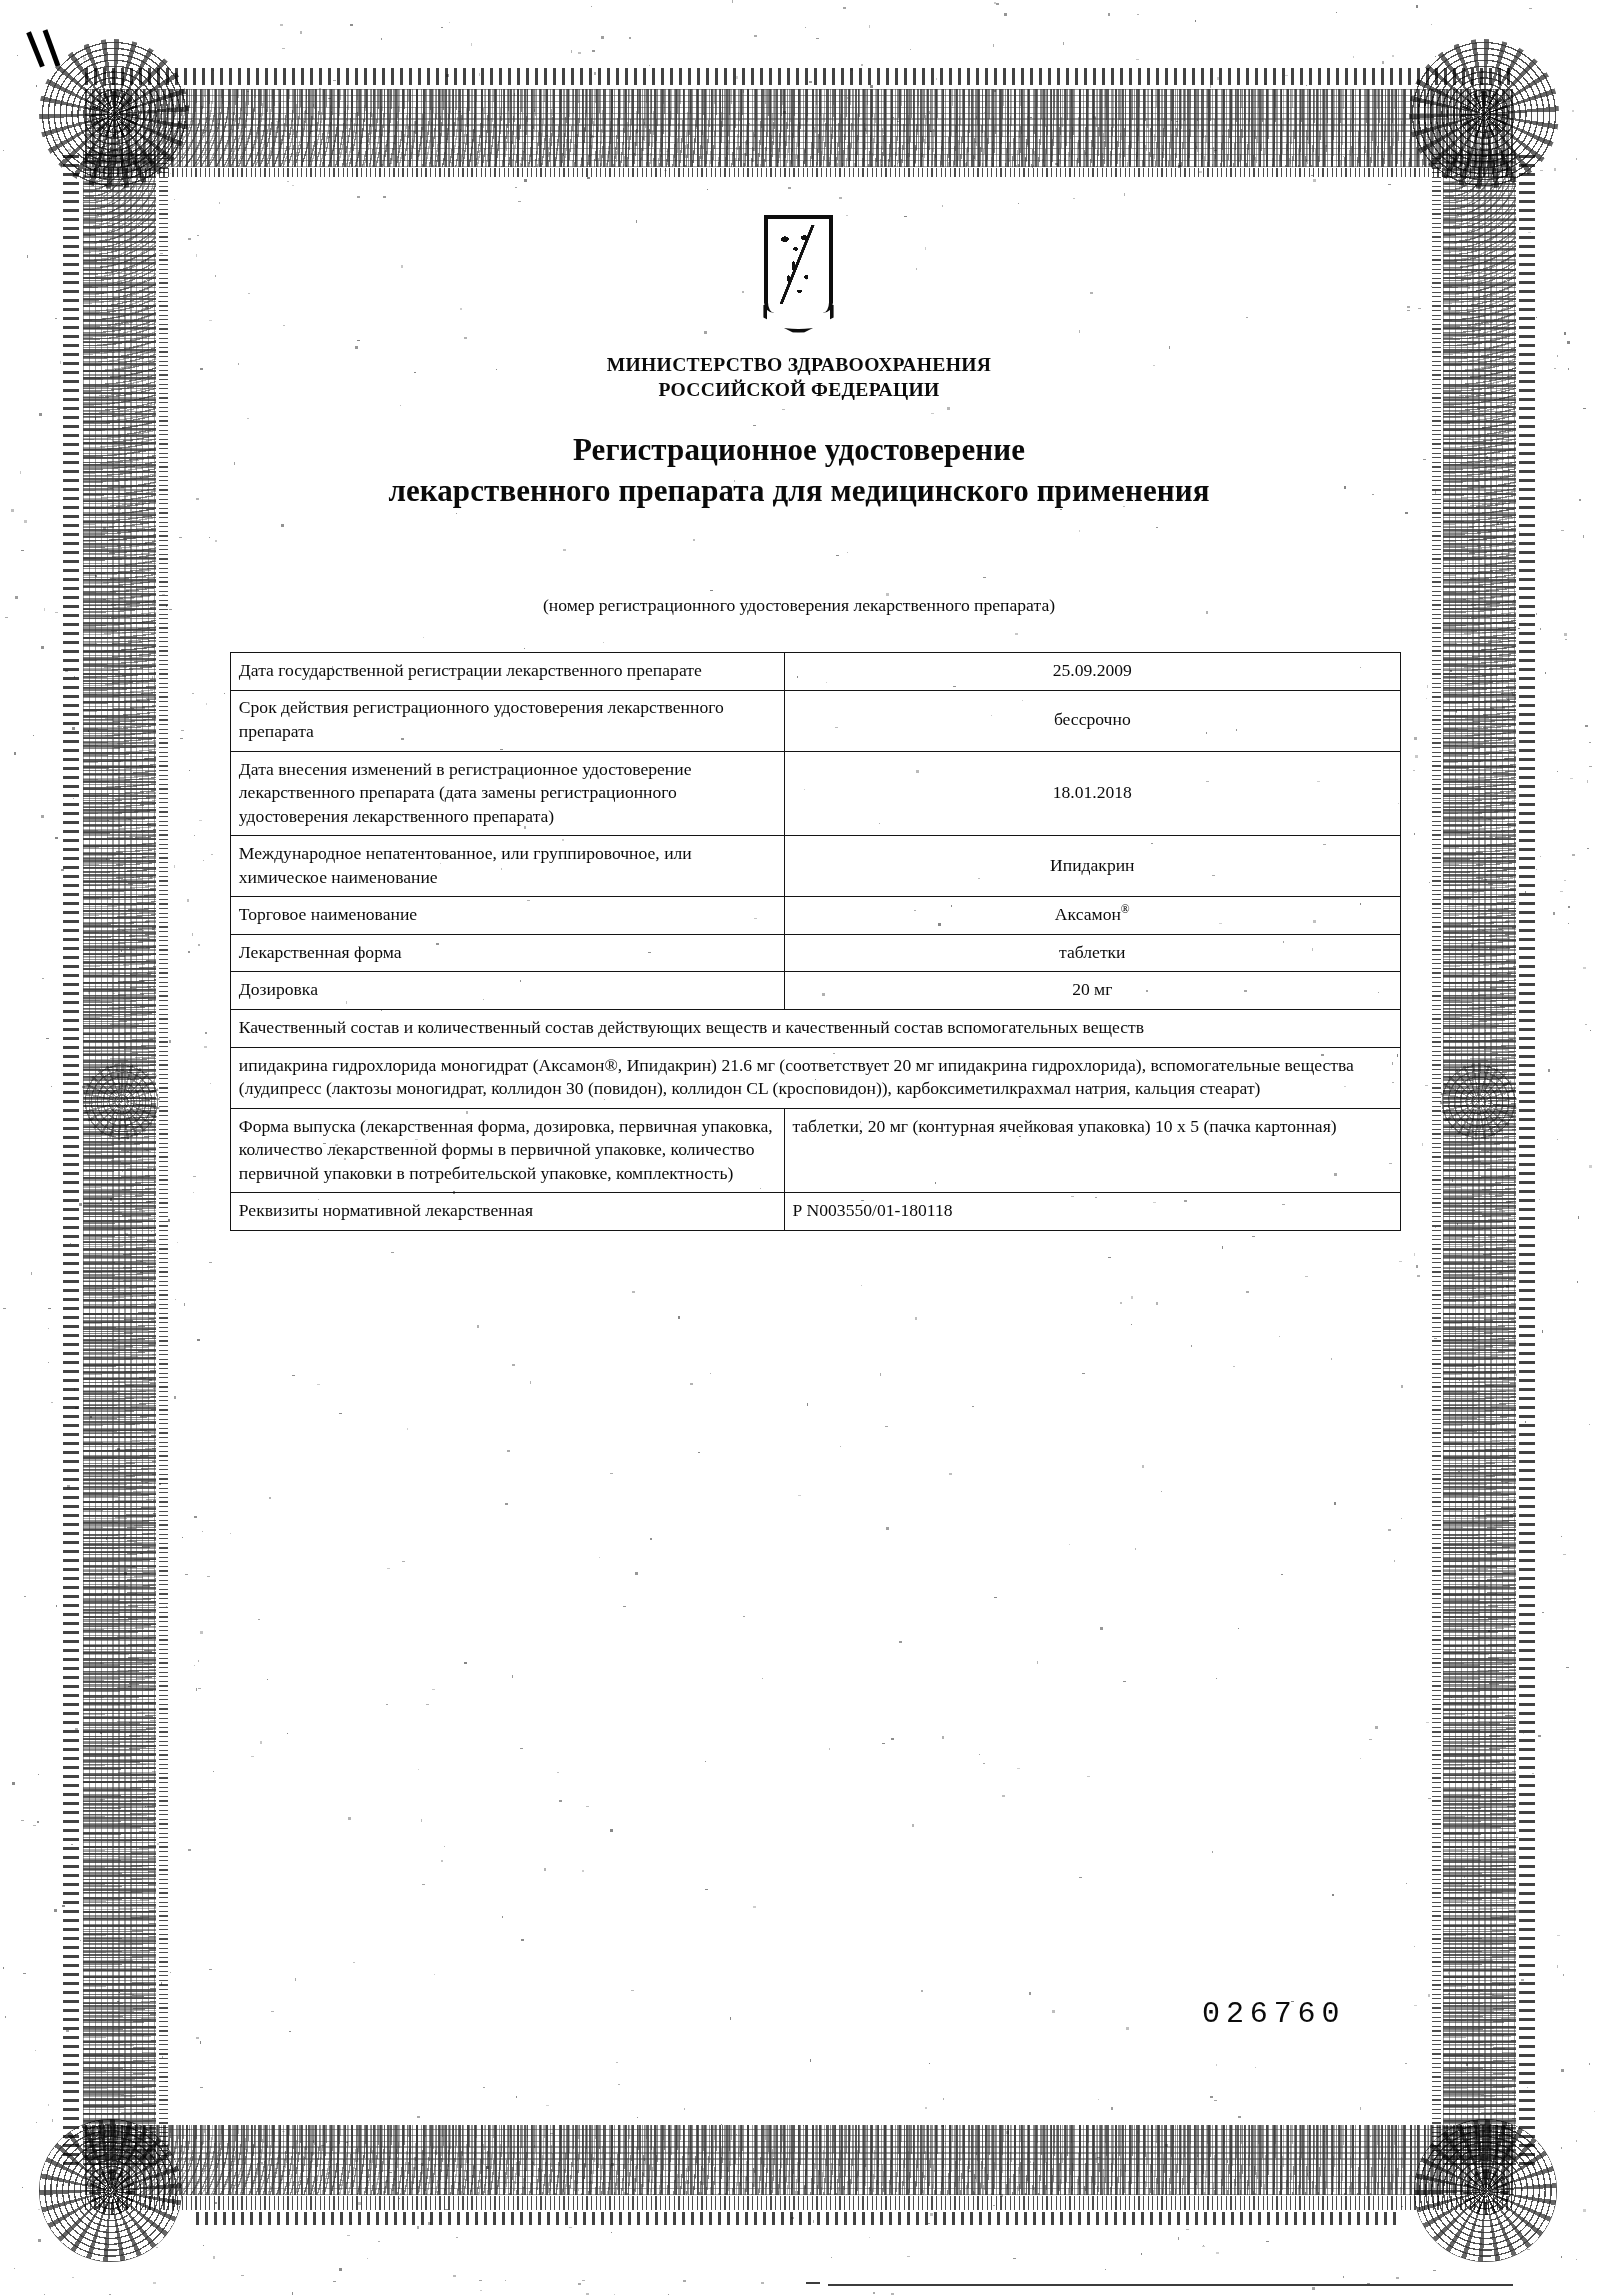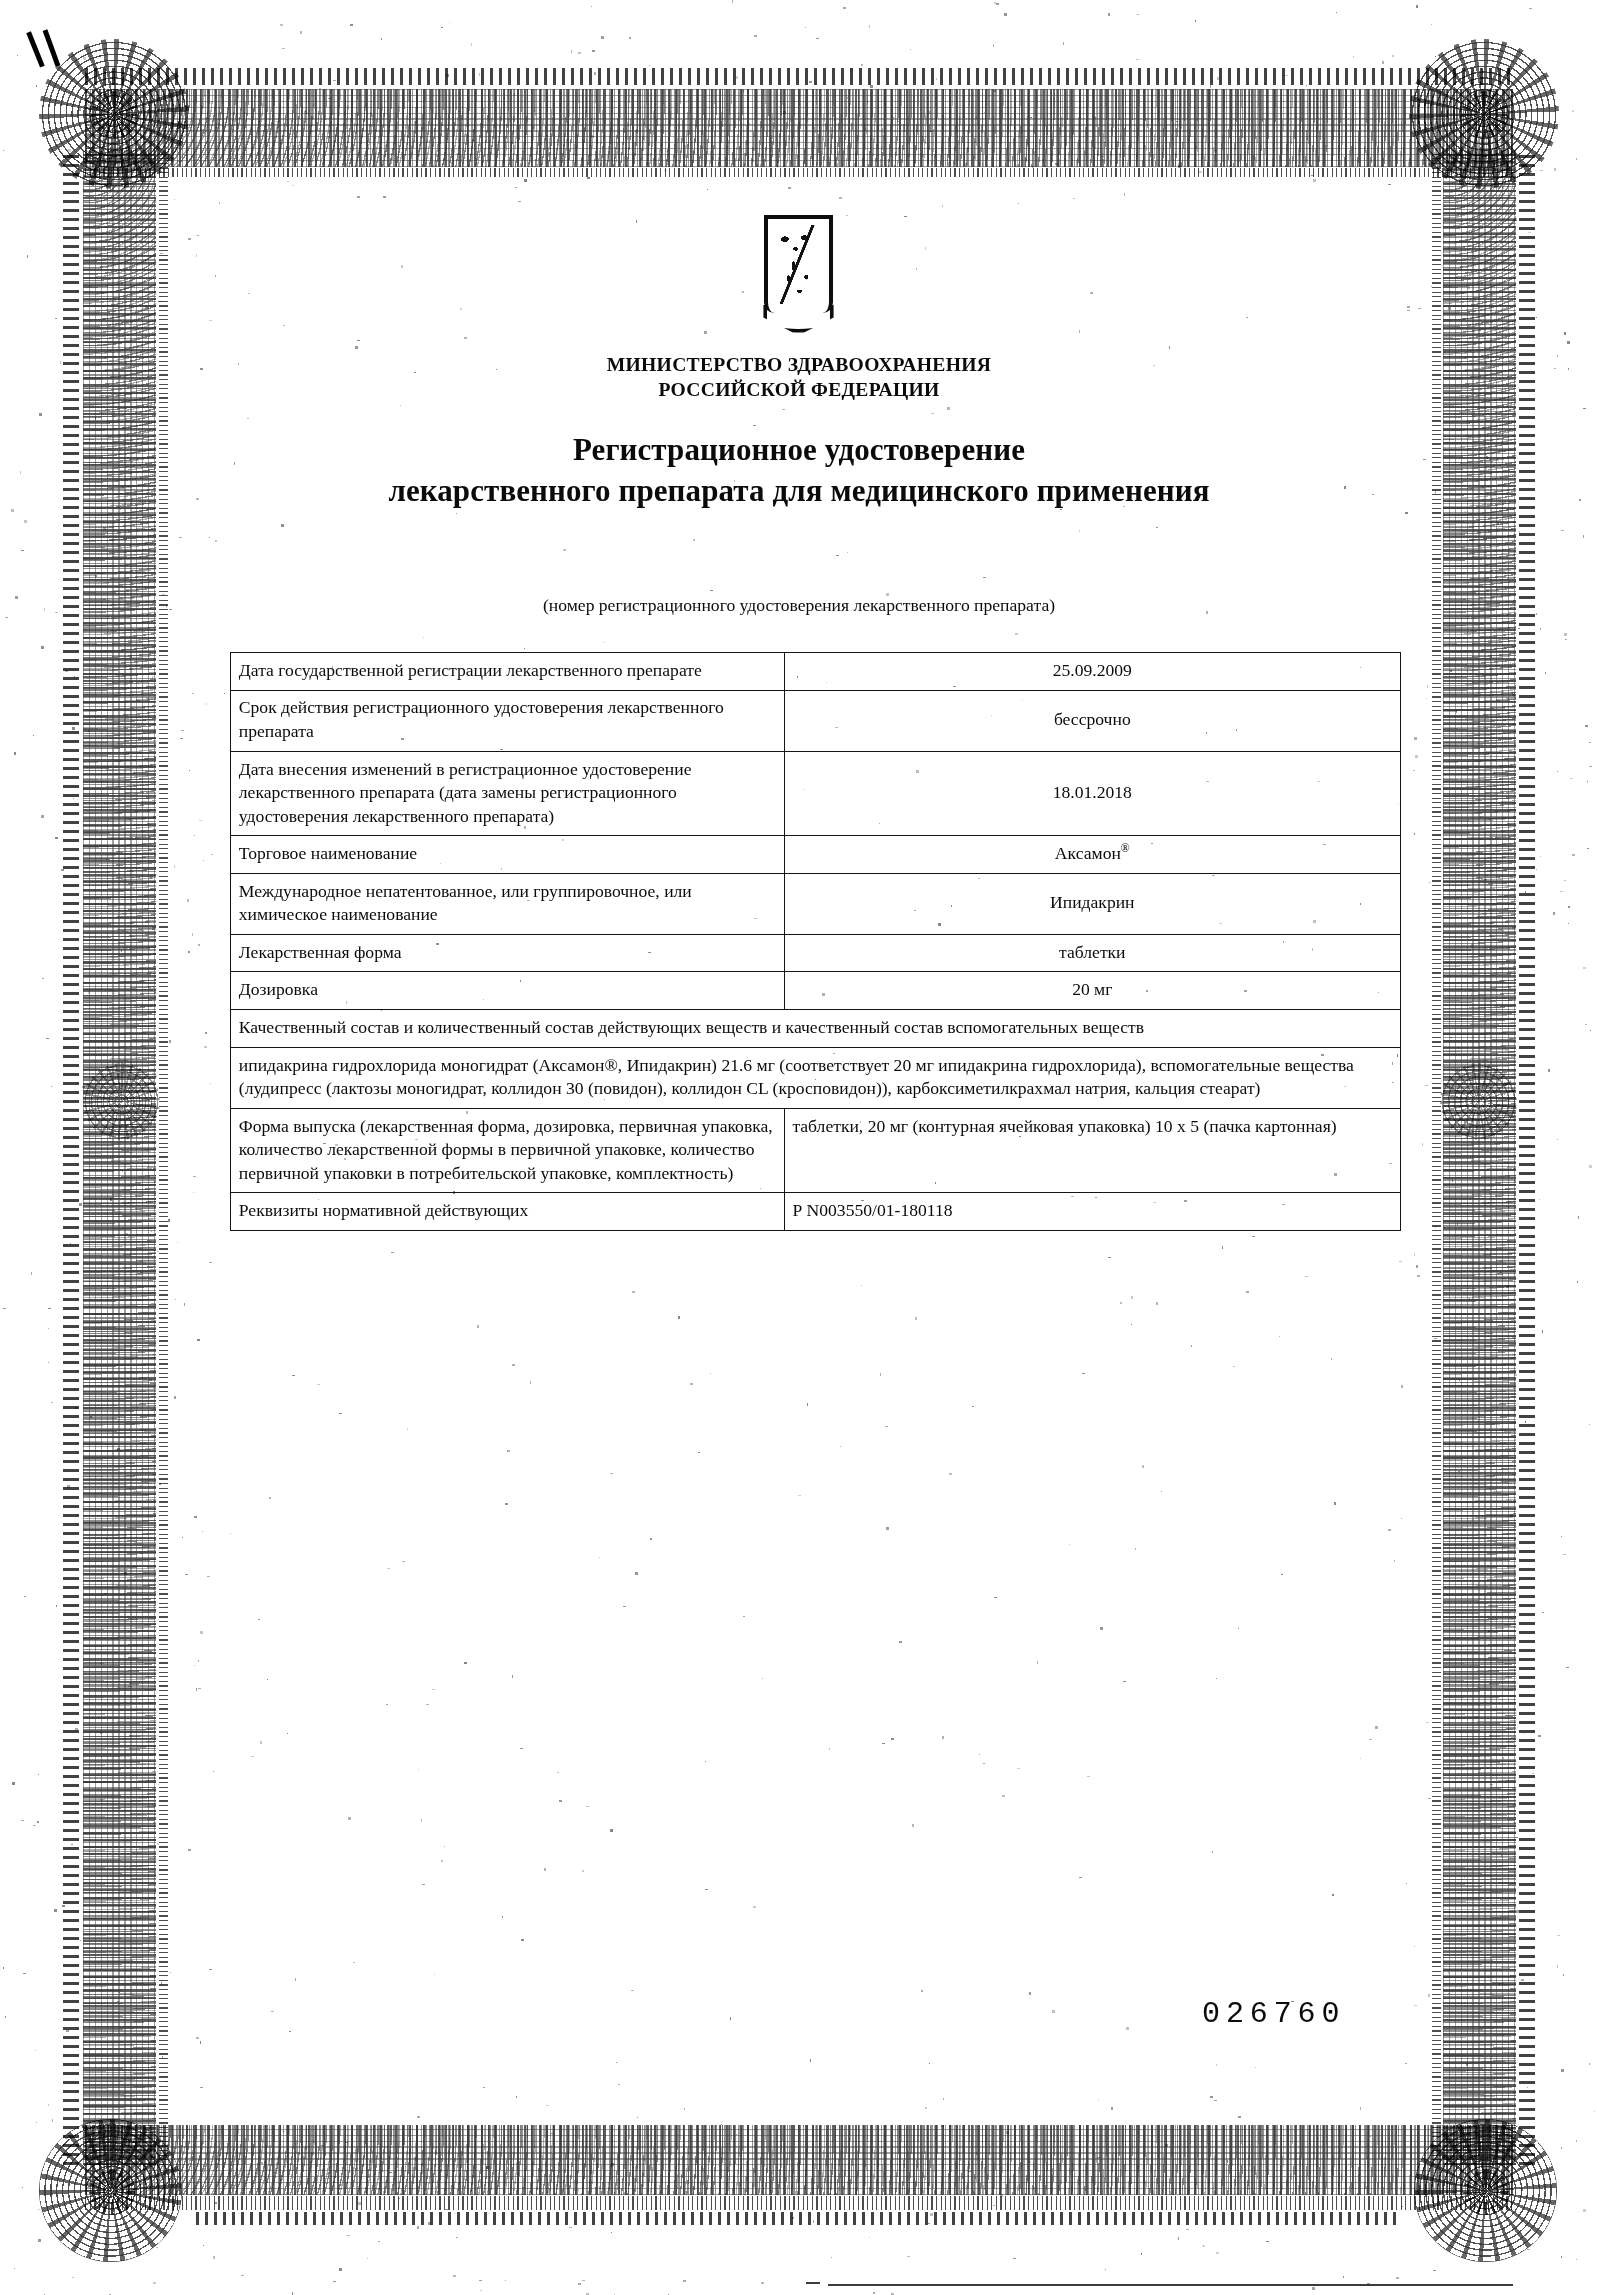--- a/index.html
+++ b/index.html
@@ -204,26 +204,26 @@
         <td class="lbl">Срок действия регистрационного удостоверения лекарственного препарата</td>
         <td class="val">бессрочно</td>
       </tr>
       <tr>
         <td class="lbl">Дата внесения изменений в регистрационное удостоверение лекарственного препарата (дата замены регистрационного удостоверения лекарственного препарата)</td>
         <td class="val">18.01.2018</td>
       </tr>
 
 
       <tr>
+        <td class="lbl">Международное непатентованное, или группировочное, или химическое наименование</td>
+        <td class="val">Ипидакрин</td>
+      </tr>
+      <tr>
         <td class="lbl">Торговое наименование</td>
         <td class="val"><span>Аксамон</span><span class="sup">®</span></td>
-      </tr>
-      <tr>
-        <td class="lbl">Международное непатентованное, или группировочное, или химическое наименование</td>
-        <td class="val">Ипидакрин</td>
       </tr>
       <tr>
         <td class="lbl">Лекарственная форма</td>
         <td class="val">таблетки</td>
       </tr>
       <tr>
         <td class="lbl">Дозировка</td>
         <td class="val">20 мг</td>
       </tr>
 
@@ -232,21 +232,21 @@
       </tr>
       <tr>
         <td class="full-left" colspan="2">ипидакрина гидрохлорида моногидрат (Аксамон®, Ипидакрин) 21.6 мг (соответствует 20 мг ипидакрина гидрохлорида), вспомогательные вещества (лудипресс  (лактозы моногидрат, коллидон 30 (повидон), коллидон CL (кросповидон)), карбоксиметилкрахмал натрия, кальция стеарат)</td>
       </tr>
 
       <tr>
         <td class="lbl">Форма выпуска (лекарственная форма, дозировка, первичная упаковка, количество лекарственной формы в первичной упаковке, количество первичной упаковки в потребительской упаковке, комплектность)</td>
         <td class="val-left">таблетки, 20 мг (контурная ячейковая упаковка) 10 х 5 (пачка картонная)</td>
       </tr>
       <tr>
-        <td class="lbl" style="vertical-align:middle;">Реквизиты нормативной действующих</td>
+        <td class="lbl" style="vertical-align:middle;">Реквизиты нормативной лекарственная</td>
         <td class="val-left" style="vertical-align:middle;">Р N003550/01-180118</td>
       </tr>
     </tbody>
   </table>
 
   <div id="serial">026760</div>
 </div>
 
 <div id="speckle">
     <div class="spk" style="left: 143px; top: 2209px; width: 2px; height: 1.3px; opacity: 0.42;"></div>

